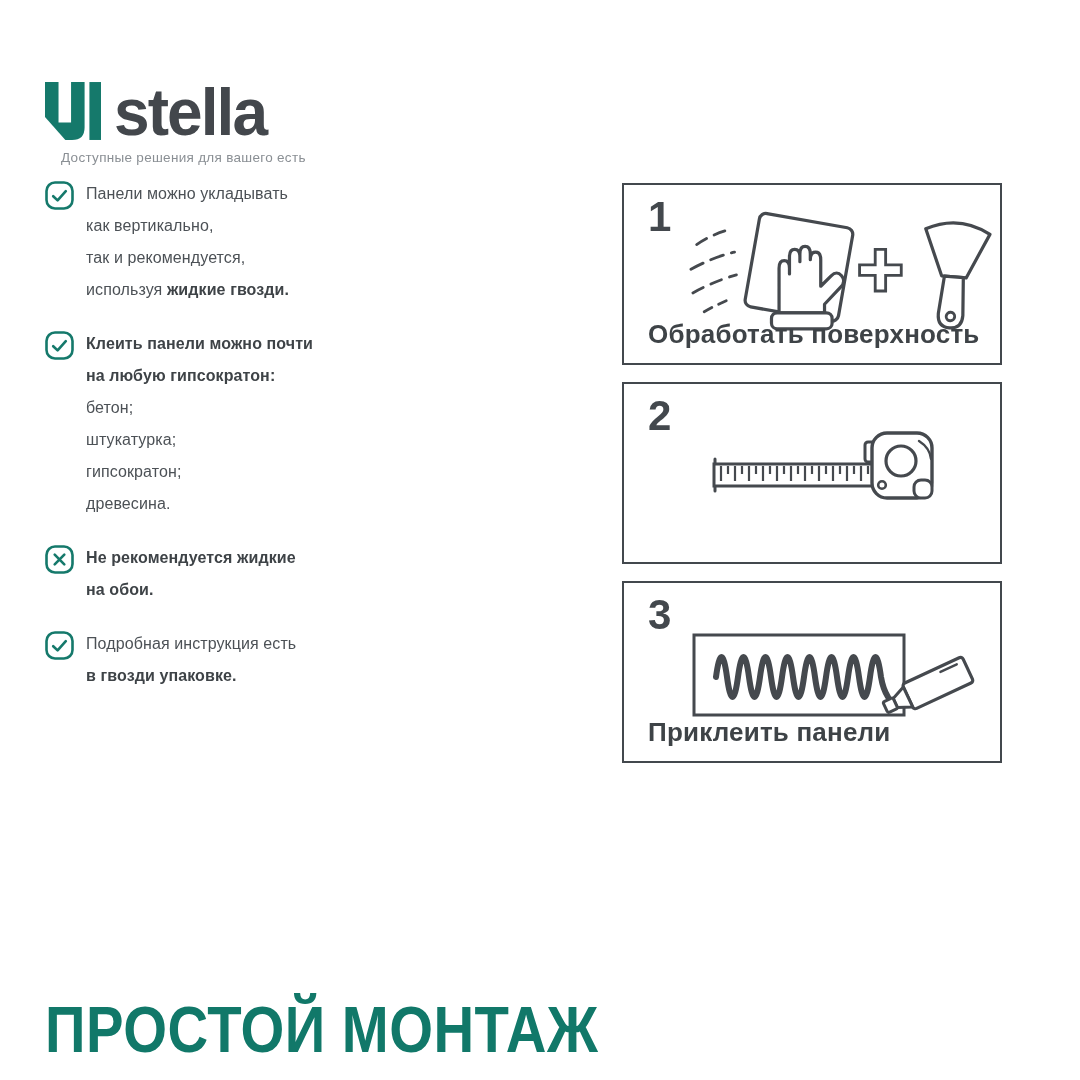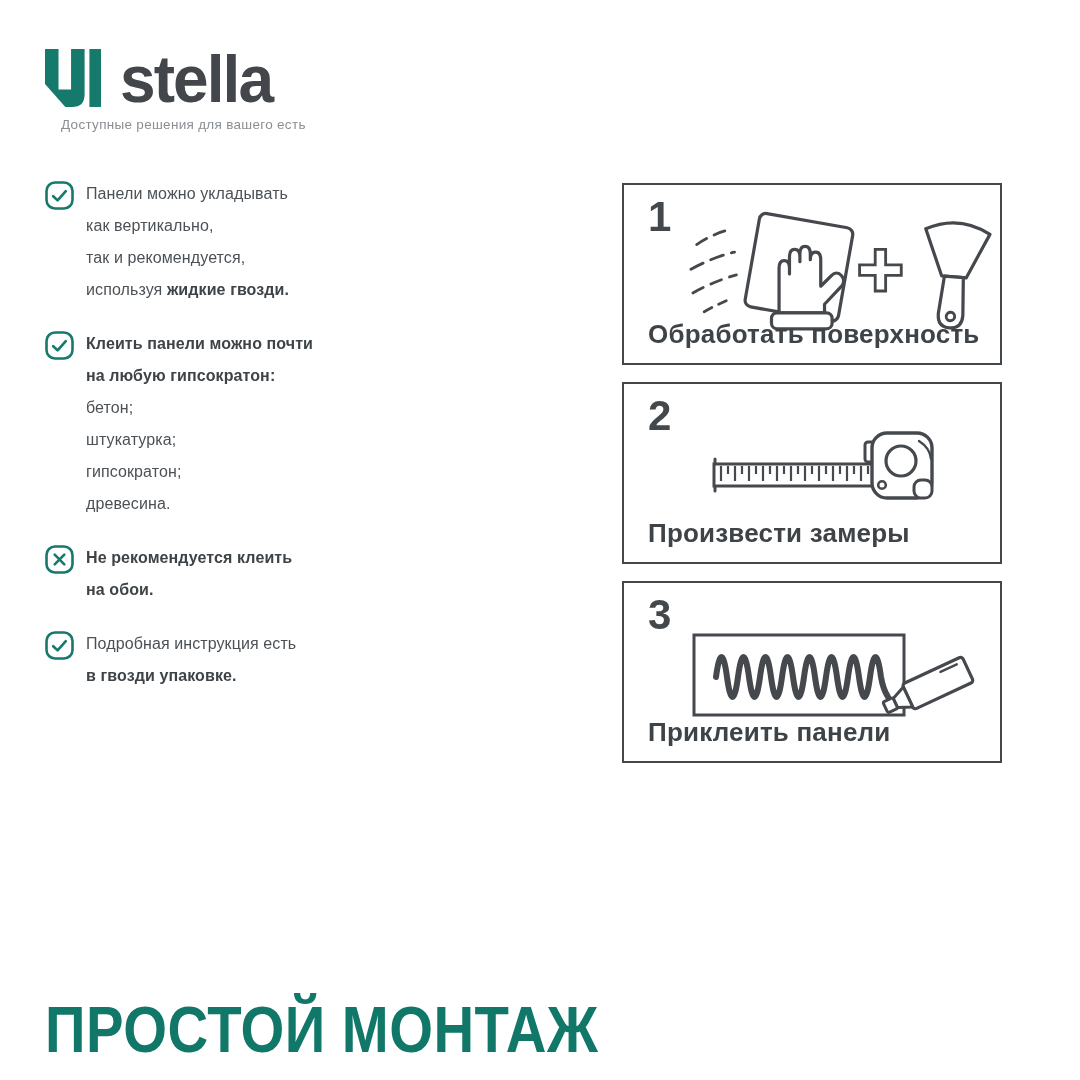--- a/index.html
+++ b/index.html
@@ -3,21 +3,21 @@
 <meta charset="utf-8">
 <style>
   html,body { margin:0; padding:0; background:#fff; }
   .page {
     position:relative; width:1080px; height:1080px; background:#ffffff;
     font-family:"Liberation Sans", sans-serif; overflow:hidden;
   }
 
   
   .brand { position:absolute; left:45px; top:48px; }
-  .logo-row { display:flex; align-items:flex-end; gap:19px; }
+  .logo-row { display:flex; align-items:flex-end; gap:13px;margin-top:33px; }
   .logo-mark svg { display:block; }
   .logo-text {
     font-size:66px; font-weight:700; color:#43474C;
     letter-spacing:-2px; line-height:0.88; transform:scaleX(.97);
     transform-origin:left bottom;
   }
   .tagline {
     margin-top:9px; margin-left:16px; font-size:13.5px;
     color:#8A8F94; letter-spacing:0.3px;
   }
@@ -113,21 +113,21 @@
   </div>
 
   <div class="check-item">
     <span class="marker">
   <svg width="29" height="29" viewBox="0 0 29 29" aria-hidden="true">
     <rect x="1.5" y="1.5" width="26" height="26" rx="8.5" fill="#fff" stroke="#15796B" stroke-width="2.6"></rect>
     <path d="M9.7 9.7 L19.3 19.3 M19.3 9.7 L9.7 19.3" fill="none" stroke="#15796B" stroke-width="2.6" stroke-linecap="round"></path>
   </svg>
 </span>
     <div class="item-text">
-          <div class="line"><span class="b">Не рекомендуется клеить</span></div>
+          <div class="line"><span class="b">Не рекомендуется жидкие</span></div>
           <div class="line"><span class="b">на обои.</span></div>
         </div>
   </div>
 
   <div class="check-item">
     <span class="marker">
   <svg width="29" height="29" viewBox="0 0 29 29" aria-hidden="true">
     <rect x="1.5" y="1.5" width="26" height="26" rx="8.5" fill="#fff" stroke="#15796B" stroke-width="2.6"></rect>
     <path d="M8.2 15.2 L12.6 19.4 L20.8 10.2" fill="none" stroke="#15796B" stroke-width="2.6" stroke-linecap="round" stroke-linejoin="round"></path>
   </svg>
@@ -174,21 +174,20 @@
       <path d="M13 40 V55 M20 40 V48 M27 40 V55 M34 40 V48 M41 40 V55 M48 40 V48 M55 40 V55 M62 40 V48 M69 40 V55 M76 40 V48 M83 40 V55 M90 40 V48 M97 40 V55 M104 40 V48 M111 40 V55 M118 40 V48 M125 40 V55 M132 40 V48 M139 40 V55 M146 40 V48 M153 40 V55 M160 40 V48" stroke-width="2.2" fill="none"></path>
       <rect x="157" y="16" width="10" height="20" rx="3" fill="#fff" stroke-width="3"></rect>
       <rect x="164" y="7" width="60" height="65" rx="15" fill="#fff" stroke-width="3.4"></rect>
       <circle cx="193" cy="35" r="15" fill="none" stroke-width="3.2"></circle>
       <path d="M211 15 Q222 22 223 33" fill="none" stroke-width="2.4" stroke-linecap="round"></path>
       <circle cx="174" cy="59" r="3.8" fill="#fff" stroke-width="2.6"></circle>
       <rect x="206" y="54" width="18" height="18" rx="7" fill="#fff" stroke-width="3"></rect>
     </g>
   </svg>
 </span>
-    <span class="step-caption">Произвести замеры</span>
   </div>
 
   <div class="step-box">
     <span class="step-number">3</span>
     <span class="step-icon">
   <svg class="svg-glue" width="300" height="140" viewBox="0 0 300 140" aria-hidden="true">
     <rect x="8" y="30" width="210" height="80" fill="none" stroke="#45494E" stroke-width="3"></rect>
     <path d="M30 72 Q35.5 32 41 72 Q46.5 112 52 72 Q57.5 32 63 72 Q68.5 112 74 72 Q79.5 32 85 72 Q90.5 112 96 72 Q101.5 32 107 72 Q112.5 112 118 72 Q123.5 32 129 72 Q134.5 112 140 72 Q145.5 32 151 72 Q156.5 112 162 72 Q167.5 32 173 72 Q178.5 112 184 72 Q189.5 32 195 72 Q197 84 202 92" fill="none" stroke="#45494E" stroke-width="6" stroke-linecap="round"></path>
     <g transform="rotate(-25 222 92)" stroke="#45494E" fill="#fff" stroke-linejoin="round">
       <rect x="222" y="78" width="66" height="28" rx="3" stroke-width="3.2"></rect>

